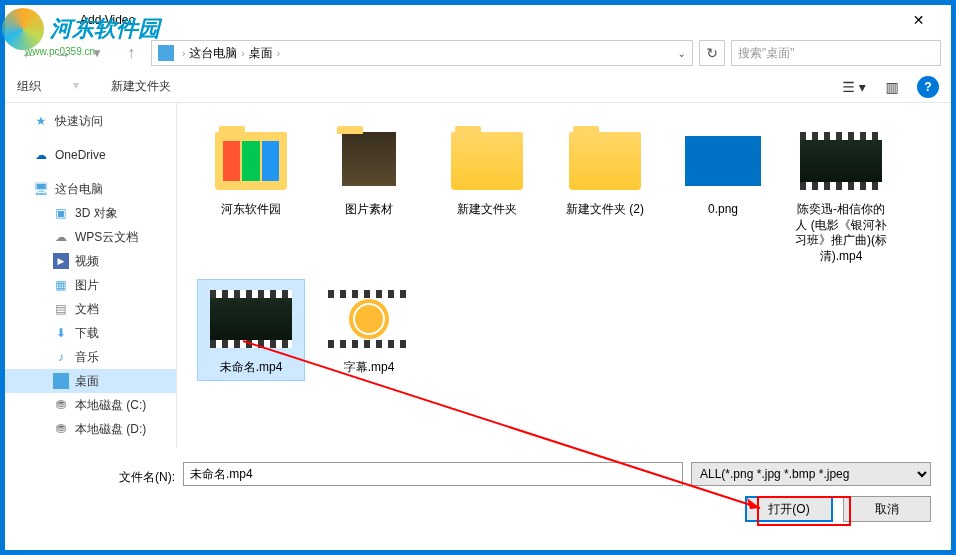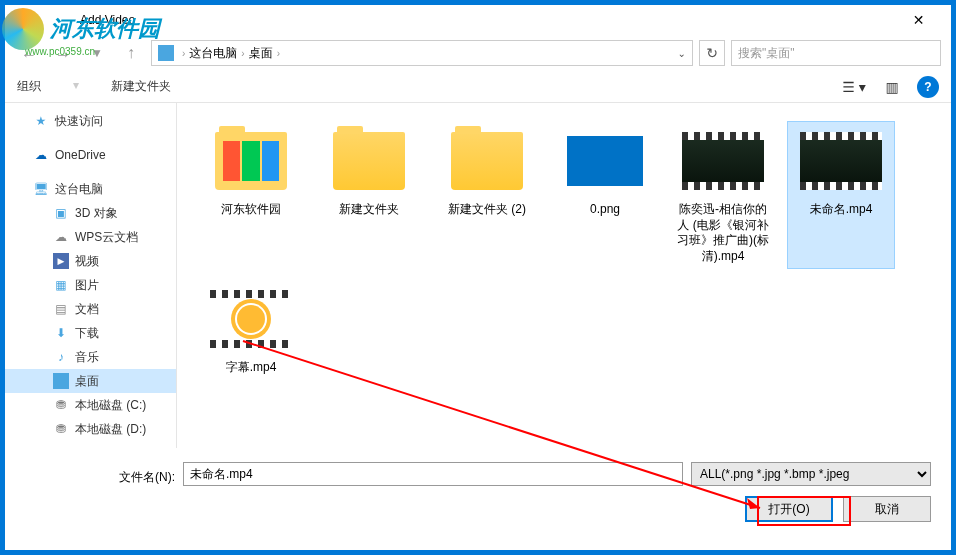--- a/index.html
+++ b/index.html
@@ -184,20 +184,28 @@
             <div class="folder-icon with-img1">
               <div class="inner" style="background:#ff5533"></div>
               <div class="inner" style="background:#00c853"></div>
               <div class="inner" style="background:#2196f3"></div>
             </div>
           </div>
           <div class="file-label">河东软件园</div>
         </div>
         <div class="file-item">
           <div class="file-thumb">
+            <div class="folder-icon" style="background: none;">
+              <div style="width:54px;height:54px;background:linear-gradient(#3a2f1f,#5a4a2f);margin:auto"></div>
+            </div>
+          </div>
+          <div class="file-label">图片素材</div>
+        </div>
+        <div class="file-item">
+          <div class="file-thumb">
             <div class="folder-icon"></div>
           </div>
           <div class="file-label">新建文件夹</div>
         </div>
         <div class="file-item">
           <div class="file-thumb">
             <div class="folder-icon"></div>
           </div>
           <div class="file-label">新建文件夹 (2)</div>
         </div>

